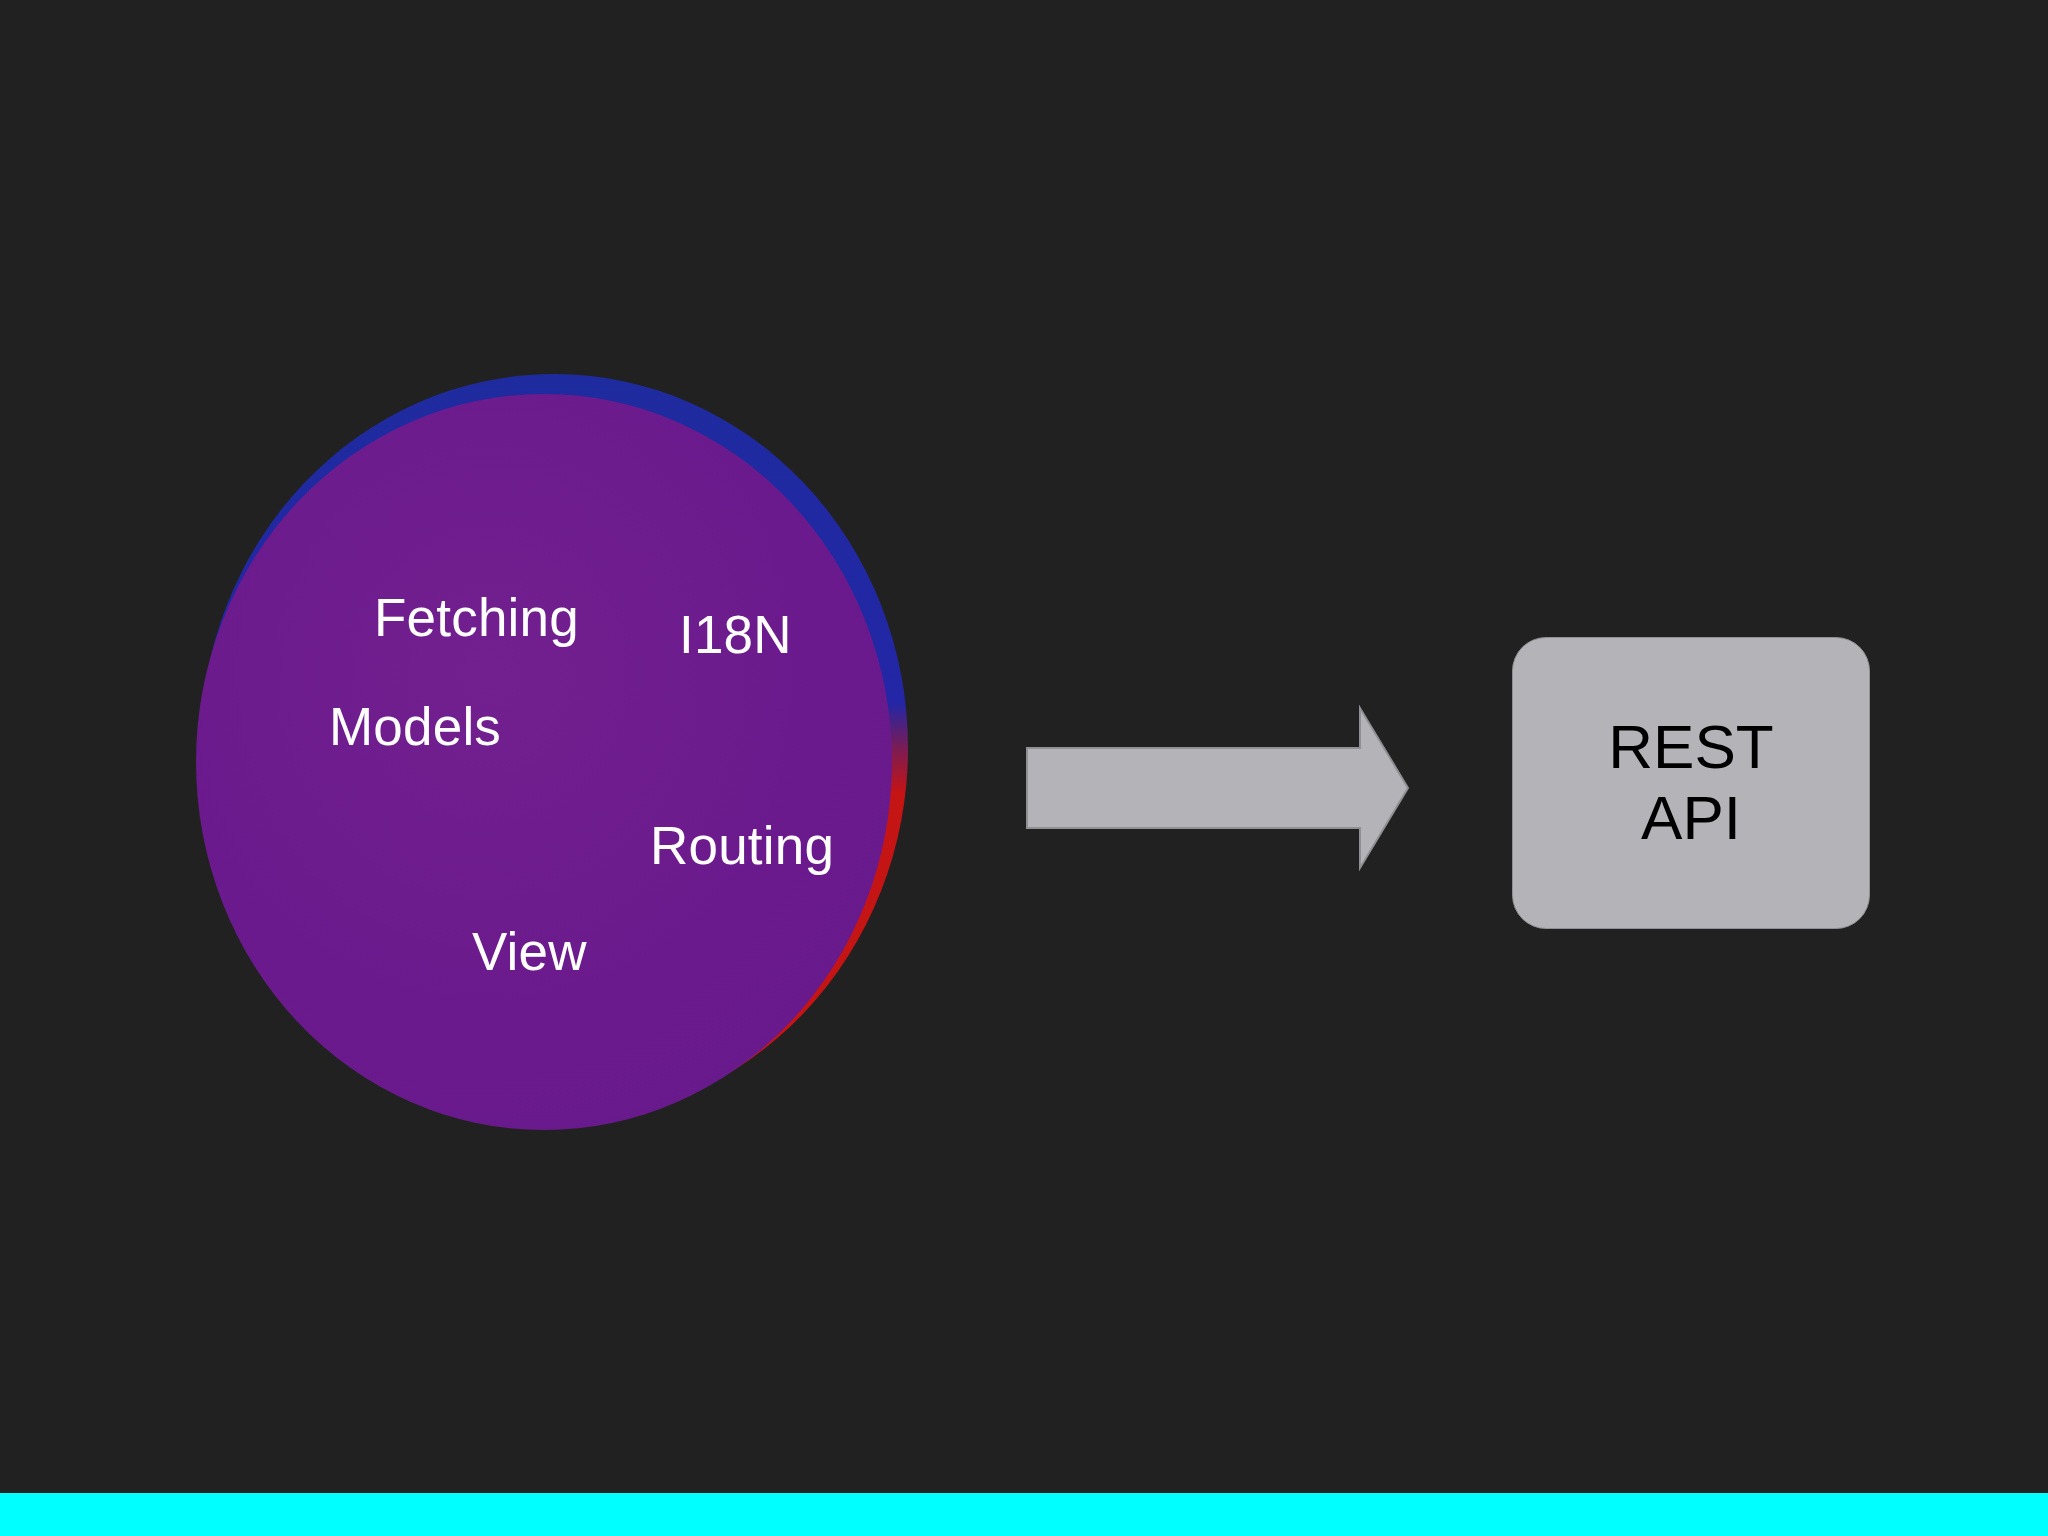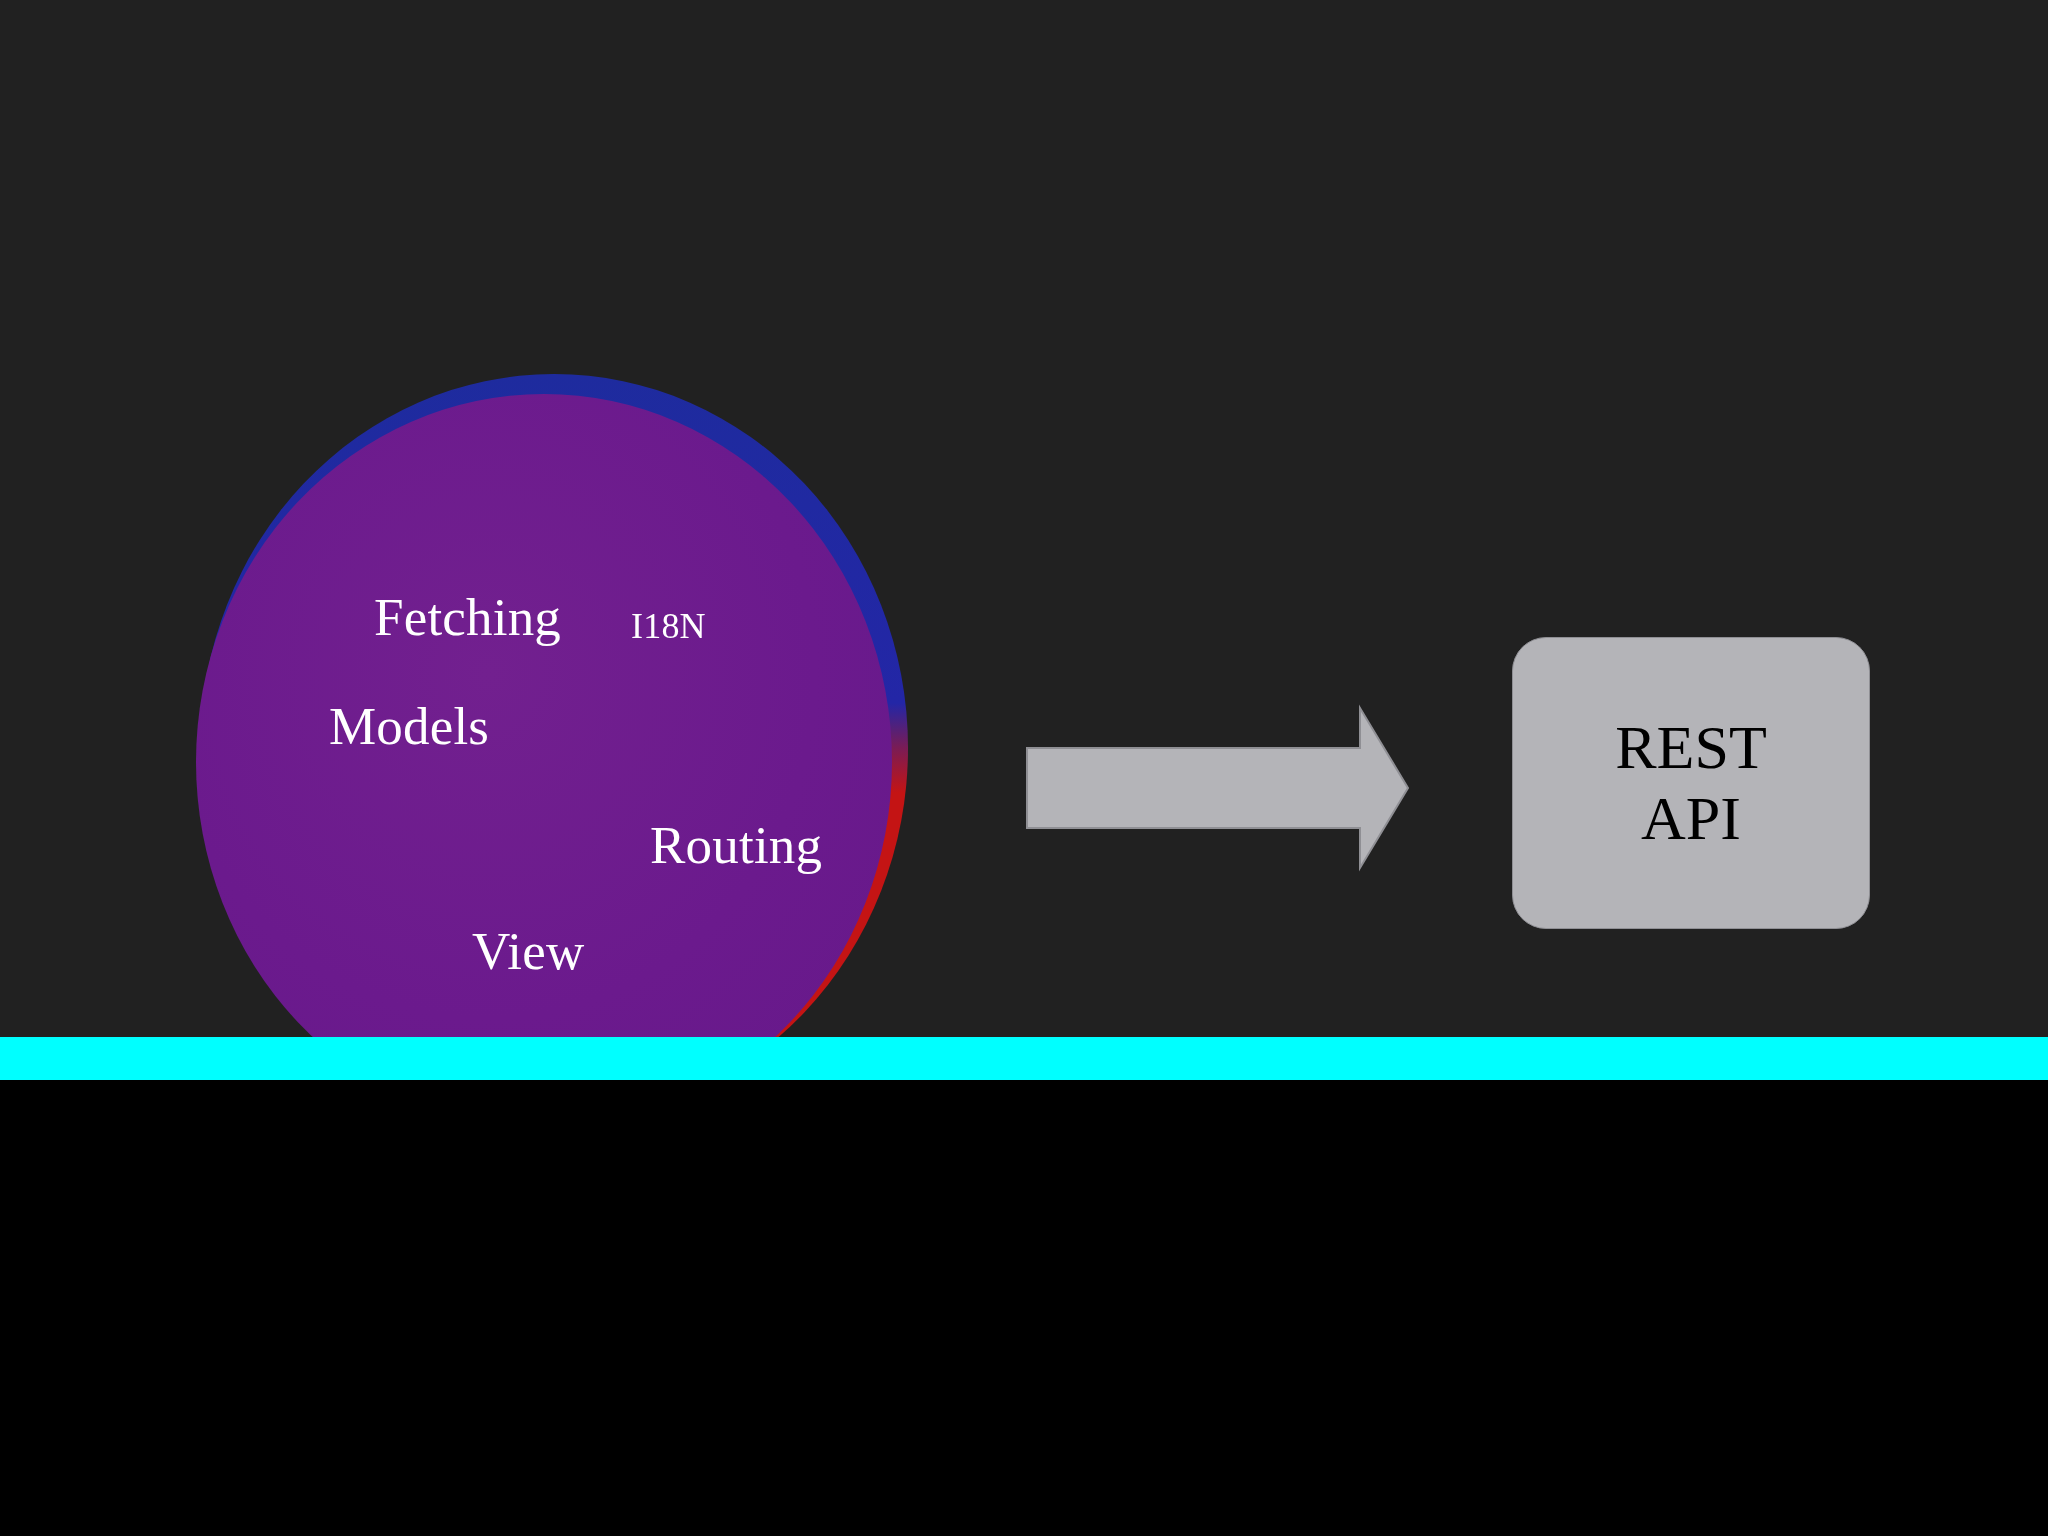--- a/index.html
+++ b/index.html
@@ -4,23 +4,23 @@
 <title>Architecture Diagram</title>
 <style>
   html, body {
     margin: 0;
     padding: 0;
     background: #000;
   }
   #stage {
     position: relative;
     width: 2048px;
-    height: 1080px;
+    height: 1536px;
     overflow: hidden;
-    font-family: Liberation Serif, serif;
+    font-family: Liberation Sans, sans-serif;
   }
   #canvas-bg {
     position: absolute;
     inset: 0;
     background: #212121;
   }
   #diagram-svg {
     position: absolute;
     left: 0;
     top: 0;
@@ -34,23 +34,23 @@
     line-height: 1.0;
     letter-spacing: 0.2px;
     pointer-events: none;
   }
   #label-fetching {
     left: 374px;
     top: 591px;
     font-size: 53px;
   }
   #label-i18n {
-    left: 631px;
+    left: 679px;
     top: 608px;
-    font-size: 36px;
+    font-size: 53px;
   }
   #label-models {
     left: 329px;
     top: 700px;
     font-size: 53px;
   }
   #label-routing {
     left: 650px;
     top: 819px;
     font-size: 53px;

